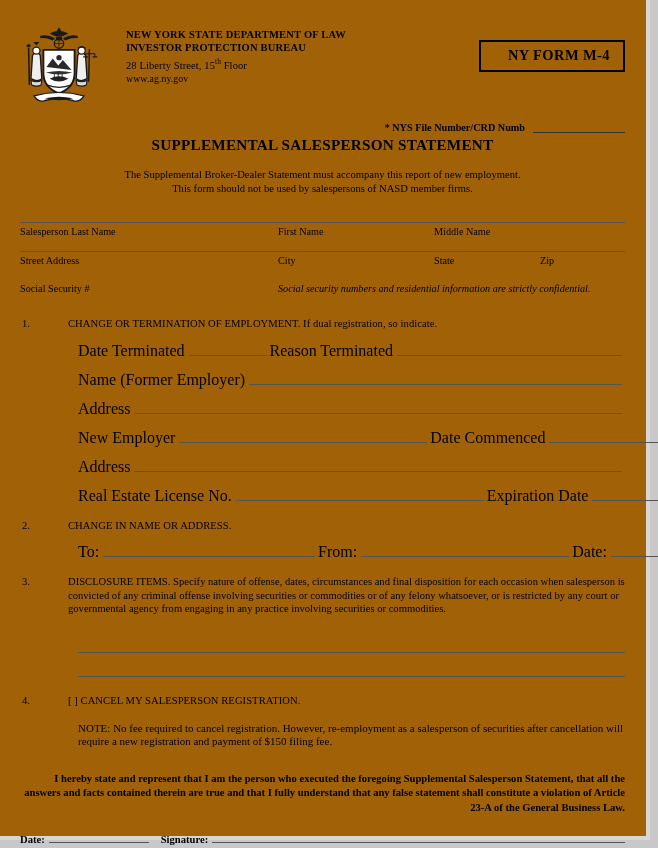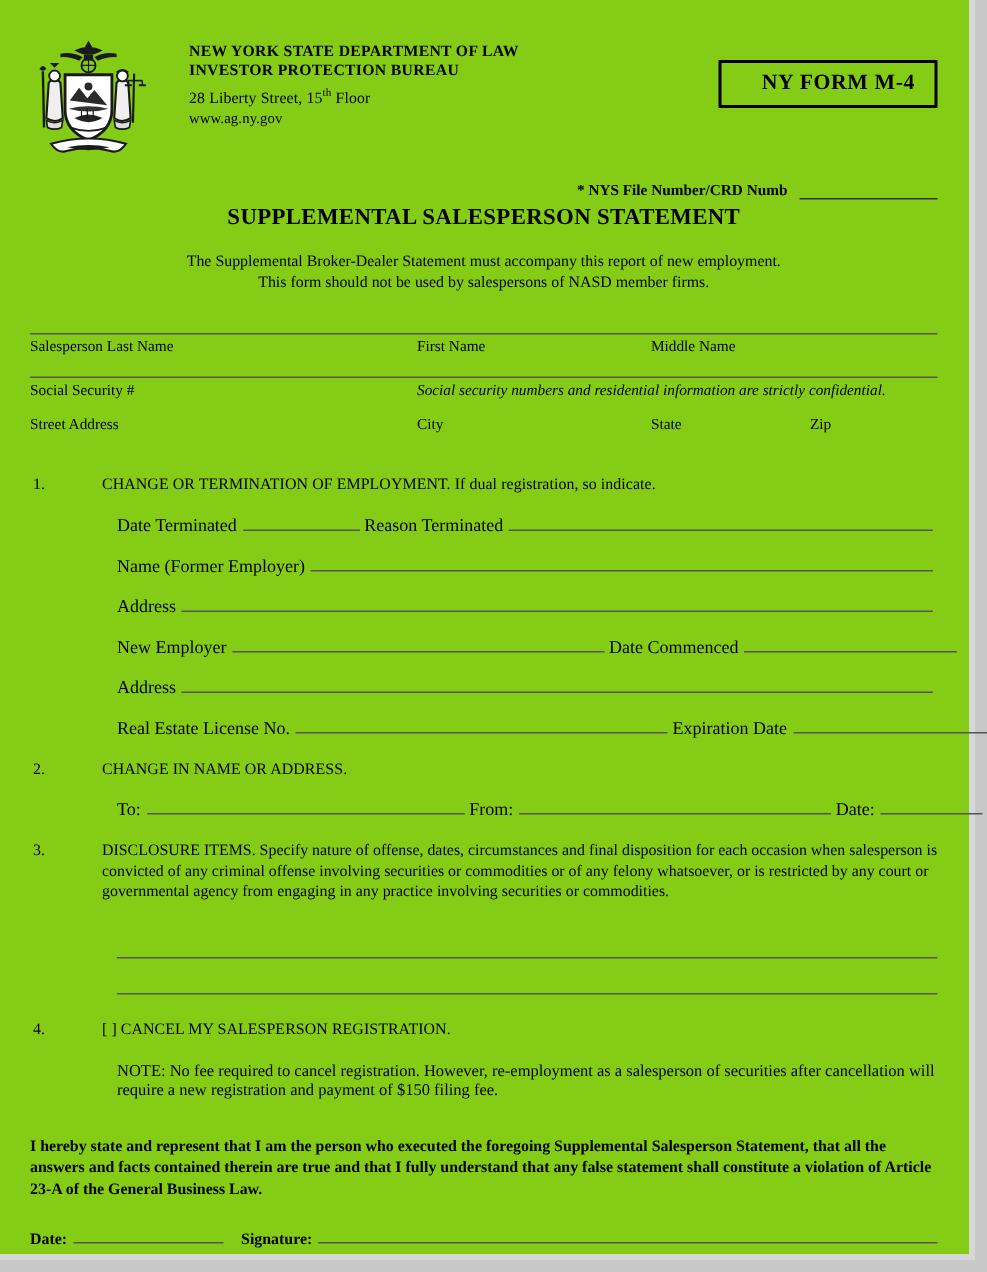--- a/index.html
+++ b/index.html
@@ -11,21 +11,21 @@
     width: 658px;
     height: 848px;
     overflow: hidden;
     font-family: "Liberation Serif", serif;
   }
   #page {
     position: relative;
     width: 650px;
     height: 840px;
     margin: 0;
-    background: #84cc16;
+    background: #a16207;
     border-right: 4px solid #d7d7d7;
     border-bottom: 4px solid #d7d7d7;
     box-sizing: border-box;
     color: #000;
   }
   .inner {
     position: absolute;
     left: 20px;
     top: 22px;
     width: 605px;
@@ -143,21 +143,21 @@
     font-size: 10.6px;
   }
   .itembody { margin-left: 48px; }
   .itembody.caps { letter-spacing: .05px; }
 
   .fieldline {
     display: flex;
     align-items: baseline;
     margin-top: 11px;
     margin-left: 58px;
-    font-size: 12px;
+    font-size: 16px;
     white-space: nowrap;
   }
   .fieldline .lab { flex: 0 0 auto; }
   .fieldline .rule {
     border-bottom: 1px solid #555;
     height: 11px;
     margin: 0 3px 0 4px;
   }
   .rule.grow { flex: 1 1 auto; }
   .w-dateterm { flex: 0 0 78px; }
@@ -182,20 +182,21 @@
     margin-top: 14px;
     font-size: 11px;
     line-height: 13.6px;
   }
 
   .attest {
     margin-top: 23px;
     font-weight: bold;
     font-size: 10.6px;
     line-height: 14.4px;
+    text-align: right;
   }
 
   .sigrow {
     display: flex;
     align-items: baseline;
     margin-top: 16px;
     font-size: 10.6px;
     font-weight: bold;
   }
   .sigrow .rule { border-bottom: 1px solid #555; height: 11px; margin-left: 4px; }
@@ -277,30 +278,30 @@
 
     <div class="idblock">
       <div class="rulefull"></div>
       <div class="labelrow tall">
         <span class="c1">Salesperson Last Name</span>
         <span class="c2">First Name</span>
         <span class="c3">Middle Name</span>
       </div>
 
       <div class="rulefull"></div>
-      <div class="labelrow">
-        <span class="c1">Social Security #</span>
-        <span class="c2 ital">Social security numbers and residential information are strictly confidential.</span>
-      </div>
-
       <div class="labelrow tall">
         <span class="c1">Street Address</span>
         <span class="c2">City</span>
         <span class="c3">State</span>
         <span class="c4">Zip</span>
+      </div>
+
+      <div class="labelrow">
+        <span class="c1">Social Security #</span>
+        <span class="c2 ital">Social security numbers and residential information are strictly confidential.</span>
       </div>
     </div>
 
 
     <div class="item">
       <span class="num">1.</span>
       <div class="itembody caps">CHANGE OR TERMINATION OF EMPLOYMENT.  If dual registration, so indicate.</div>
     </div>
 
     <div class="fieldline">

